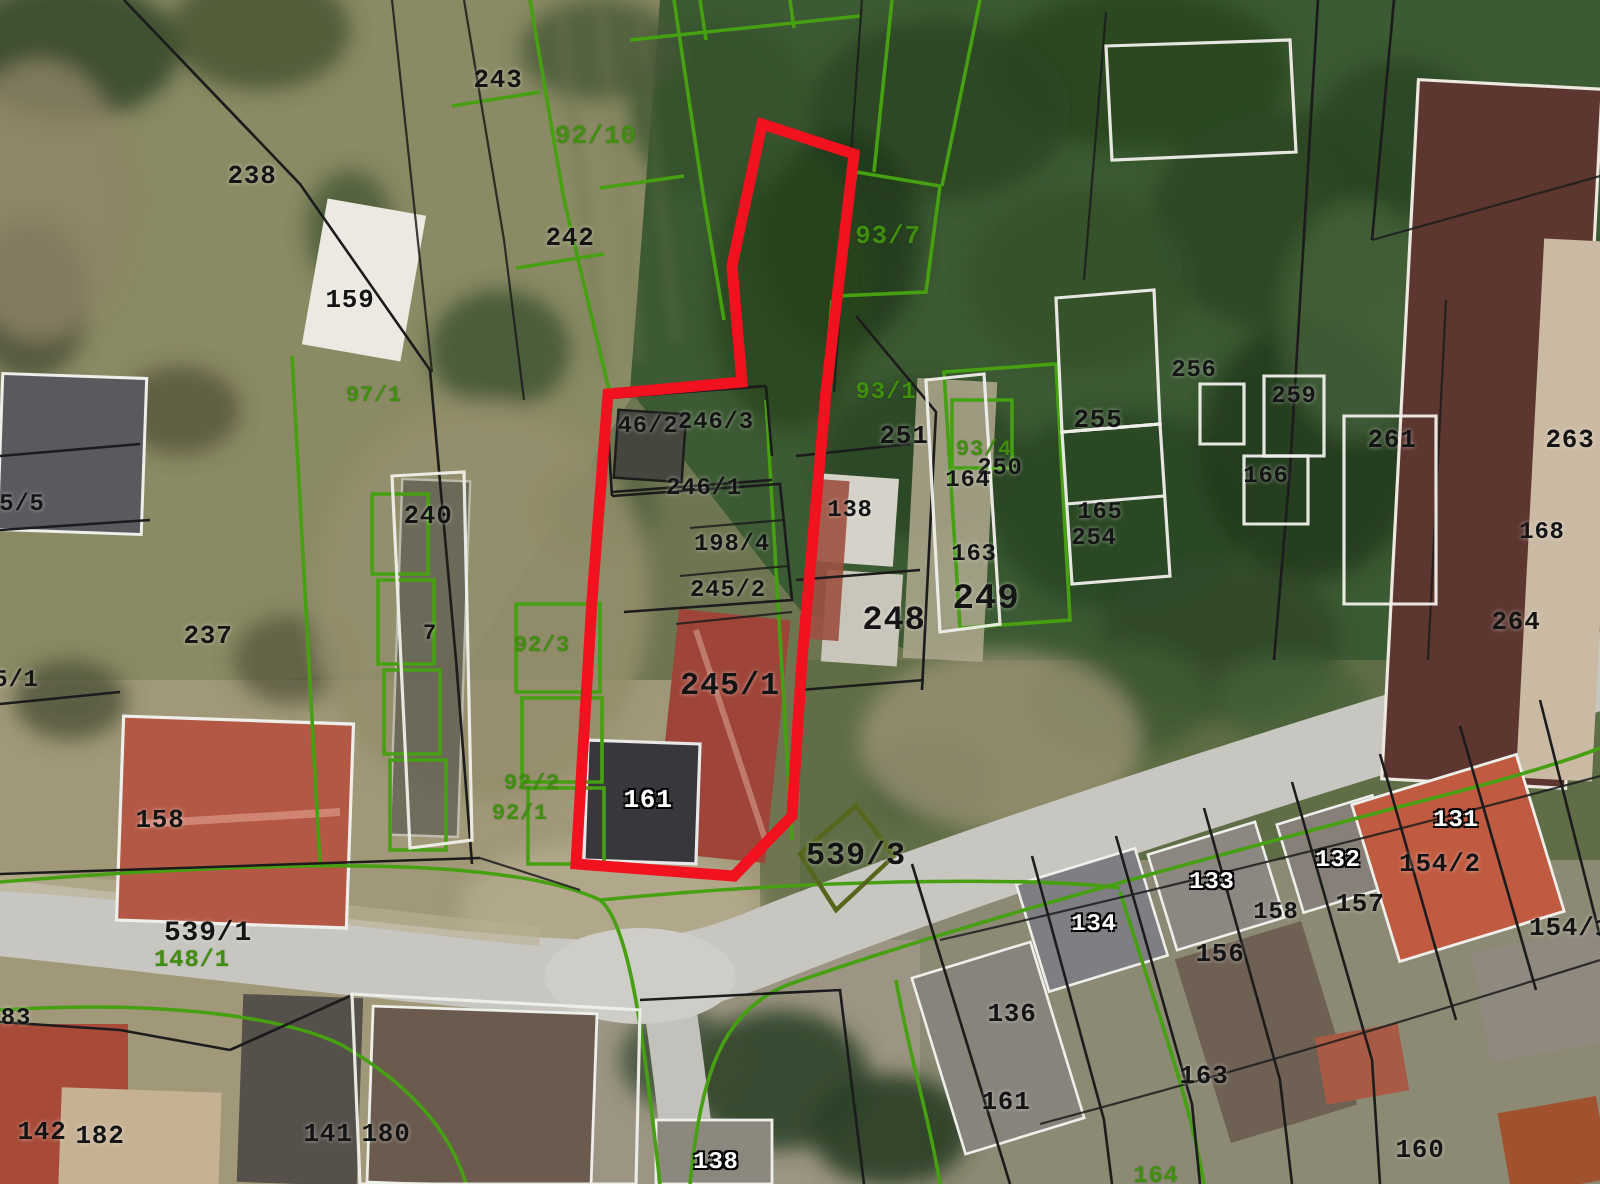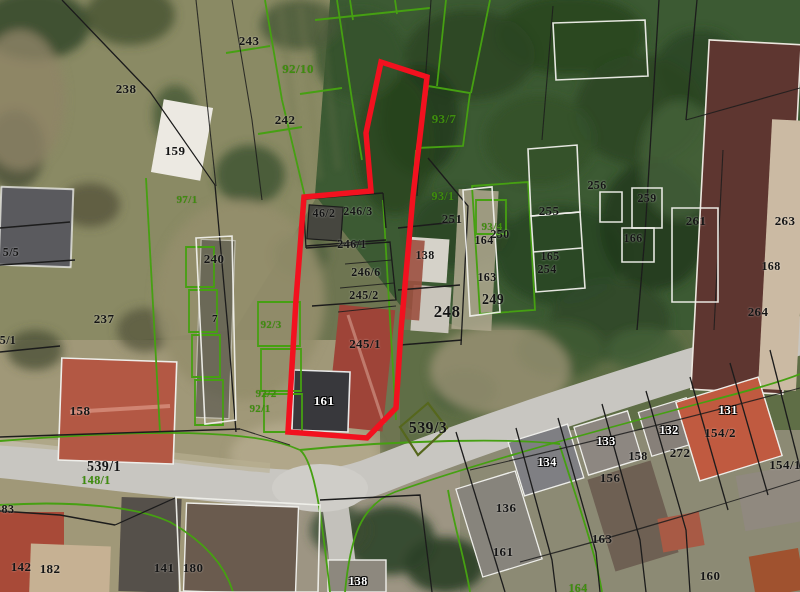--- a/index.html
+++ b/index.html
@@ -1,17 +1,17 @@
 <!DOCTYPE html>
 <html style="--red-outline: #f2111f; --green-line: #46a012; --green-text: #3f8e0e; --olive-line: #56671d; --black-line: #1c1c1c; --white-line: #efefea; --road: #c8c6c1;"><head>
 <meta charset="utf-8">
 <style>
   html,body{margin:0;padding:0;background:#222;}
   .stage{position:relative;width:800px;height:592px;overflow:hidden;
-         font-family:Liberation Serif, serif;background:#6b7450;}
+         font-family:Liberation Mono, monospace;background:#6b7450;}
   .stage svg{position:absolute;left:0;top:0;}
   #labels{position:absolute;inset:0;pointer-events:none;}
   .lbl{position:absolute;transform:translate(-50%,-50%);font-weight:700;
        letter-spacing:.4px;white-space:nowrap;line-height:1;}
   .lbl-k{color:#141414;text-shadow:0 0 2px rgba(255,255,255,.55);}
   .lbl-g{color:var(--green-text,#459711);text-shadow:0 0 1px rgba(0,0,0,.25);}
   .lbl-w{color:#ffffff;text-shadow:-1px -1px 0 #000,1px -1px 0 #000,-1px 1px 0 #000,1px 1px 0 #000;}
   .blk{stroke:#1c1c1c;stroke-width:1.3;fill:none;}
   .blk2{stroke:#1c1c1c;stroke-width:1.1;fill:none;opacity:.85;}
   .grn{stroke:var(--green-line,#46a012);stroke-width:1.8;fill:none;}
@@ -226,24 +226,24 @@
       <span class="lbl lbl-g" style="left: 298px; top: 68px; font-size: 13px;">92/10</span>
       <span class="lbl lbl-k" style="left: 285px; top: 119px; font-size: 13px;">242</span>
       <span class="lbl lbl-g" style="left: 444px; top: 118px; font-size: 13px;">93/7</span>
       <span class="lbl lbl-g" style="left: 187px; top: 199px; font-size: 11px;">97/1</span>
       <span class="lbl lbl-g" style="left: 443px; top: 196px; font-size: 12px;">93/1</span>
       <span class="lbl lbl-k" style="left: 324px; top: 213px; font-size: 12px;">46/2</span>
       <span class="lbl lbl-k" style="left: 358px; top: 211px; font-size: 12px;">246/3</span>
       <span class="lbl lbl-k" style="left: 352px; top: 244px; font-size: 12px;">246/1</span>
       <span class="lbl lbl-k" style="left: 452px; top: 218px; font-size: 13px;">251</span>
       <span class="lbl lbl-k" style="left: 425px; top: 255px; font-size: 12px;">138</span>
-      <span class="lbl lbl-k" style="left: 366px; top: 272px; font-size: 12px;">246/6</span>
+      <span class="lbl lbl-k" style="left: 366px; top: 272px; font-size: 12px;">198/4</span>
       <span class="lbl lbl-k" style="left: 364px; top: 295px; font-size: 12px;">245/2</span>
       <span class="lbl lbl-k" style="left: 447px; top: 311px; font-size: 17px;">248</span>
-      <span class="lbl lbl-k" style="left: 365px; top: 343px; font-size: 13px; text-align: center;">245/1</span>
+      <span class="lbl lbl-k" style="left: 365px; top: 343px; font-size: 16px; text-align: center;">245/1</span>
       <span class="lbl lbl-k" style="left: 214px; top: 258px; font-size: 13px;">240</span>
       <span class="lbl lbl-k" style="left: 104px; top: 318px; font-size: 13px;">237</span>
       <span class="lbl lbl-k" style="left: 11px; top: 252px; font-size: 12px;">5/5</span>
       <span class="lbl lbl-k" style="left: 8px; top: 340px; font-size: 12px;">5/1</span>
       <span class="lbl lbl-k" style="left: 215px; top: 318px; font-size: 11px;">7</span>
       <span class="lbl lbl-g" style="left: 271px; top: 324px; font-size: 11px;">92/3</span>
       <span class="lbl lbl-g" style="left: 266px; top: 353px; font-size: 11px; margin-top: 40px;">92/2</span>
       <span class="lbl lbl-g" style="left: 260px; top: 408px; font-size: 11px; text-align: right;">92/1</span>
       <span class="lbl lbl-k" style="left: 80px; top: 410px; font-size: 13px;">158</span>
       <span class="lbl lbl-w" style="left: 324px; top: 400px; font-size: 13px;">161</span>
@@ -253,39 +253,39 @@
       <span class="lbl lbl-k" style="left: 8px; top: 509px; font-size: 12px;">83</span>
       <span class="lbl lbl-k" style="left: 21px; top: 566px; font-size: 13px;">142</span>
       <span class="lbl lbl-k" style="left: 50px; top: 568px; font-size: 13px;">182</span>
       <span class="lbl lbl-k" style="left: 164px; top: 567px; font-size: 13px;">141</span>
       <span class="lbl lbl-k" style="left: 193px; top: 567px; font-size: 13px;">180</span>
       <span class="lbl lbl-w" style="left: 358px; top: 581px; font-size: 12px;">138</span>
       <span class="lbl lbl-g" style="left: 492px; top: 226px; font-size: 11px;">93/4</span>
       <span class="lbl lbl-k" style="left: 500px; top: 234px; font-size: 12px;">250</span>
       <span class="lbl lbl-k" style="left: 484px; top: 240px; font-size: 12px;">164</span>
       <span class="lbl lbl-k" style="left: 487px; top: 277px; font-size: 12px;">163</span>
-      <span class="lbl lbl-k" style="left: 493px; top: 300px; font-size: 14px;">249</span>
+      <span class="lbl lbl-k" style="left: 493px; top: 300px; font-size: 18px;">249</span>
       <span class="lbl lbl-k" style="left: 549px; top: 210px; font-size: 13px;">255</span>
       <span class="lbl lbl-k" style="left: 550px; top: 256px; font-size: 12px;">165</span>
       <span class="lbl lbl-k" style="left: 547px; top: 269px; font-size: 12px;">254</span>
       <span class="lbl lbl-k" style="left: 597px; top: 185px; font-size: 12px;">256</span>
       <span class="lbl lbl-k" style="left: 647px; top: 198px; font-size: 12px;">259</span>
       <span class="lbl lbl-k" style="left: 633px; top: 238px; font-size: 12px;">166</span>
       <span class="lbl lbl-k" style="left: 696px; top: 220px; font-size: 13px;">261</span>
       <span class="lbl lbl-k" style="left: 785px; top: 220px; font-size: 13px;">263</span>
       <span class="lbl lbl-k" style="left: 771px; top: 266px; font-size: 12px;">168</span>
       <span class="lbl lbl-k" style="left: 758px; top: 311px; font-size: 13px;">264</span>
       <span class="lbl lbl-w" style="left: 547px; top: 462px; font-size: 12px;">134</span>
       <span class="lbl lbl-w" style="left: 606px; top: 441px; font-size: 12px;">133</span>
       <span class="lbl lbl-w" style="left: 669px; top: 430px; font-size: 12px;">132</span>
       <span class="lbl lbl-w" style="left: 728px; top: 410px; font-size: 12px;">131</span>
       <span class="lbl lbl-k" style="left: 720px; top: 432px; font-size: 13px;">154/2</span>
       <span class="lbl lbl-k" style="left: 785px; top: 464px; font-size: 13px;">154/1</span>
       <span class="lbl lbl-k" style="left: 610px; top: 477px; font-size: 13px;">156</span>
       <span class="lbl lbl-k" style="left: 638px; top: 456px; font-size: 12px;">158</span>
-      <span class="lbl lbl-k" style="left: 680px; top: 452px; font-size: 13px;">272</span>
+      <span class="lbl lbl-k" style="left: 680px; top: 452px; font-size: 13px;">157</span>
       <span class="lbl lbl-k" style="left: 506px; top: 507px; font-size: 13px;">136</span>
       <span class="lbl lbl-k" style="left: 503px; top: 551px; font-size: 13px;">161</span>
       <span class="lbl lbl-k" style="left: 602px; top: 538px; font-size: 13px;">163</span>
       <span class="lbl lbl-k" style="left: 710px; top: 575px; font-size: 13px;">160</span>
       <span class="lbl lbl-g" style="left: 578px; top: 588px; font-size: 12px;">164</span>
     </div>
 </div>
 
 </body></html>

